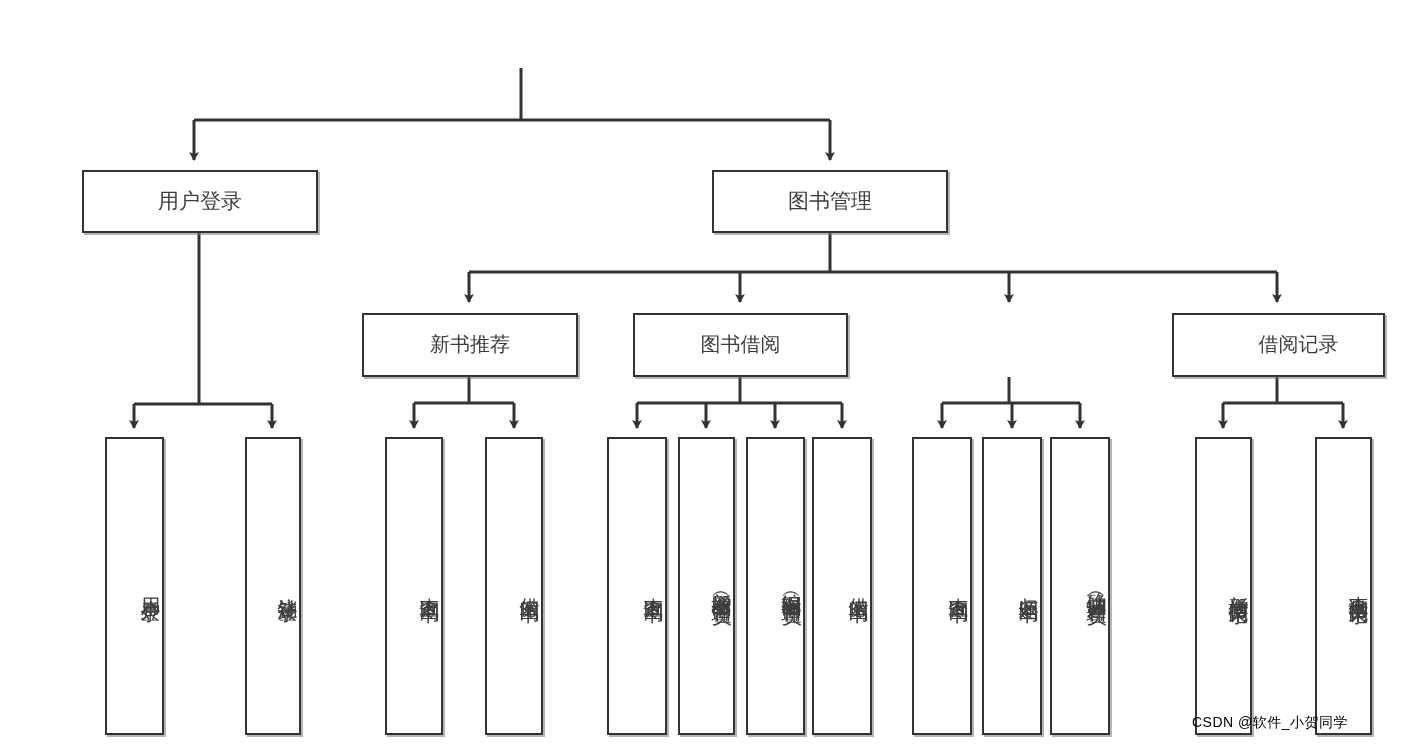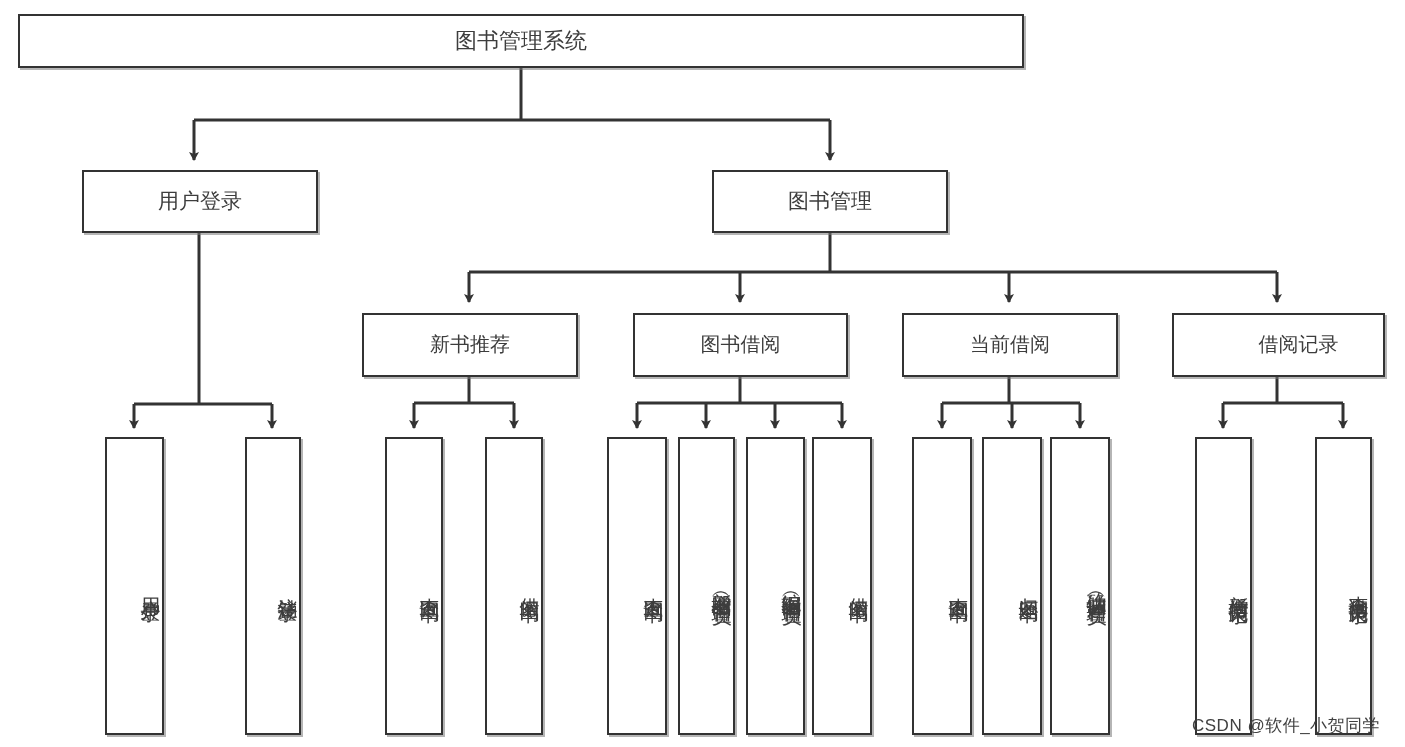--- a/index.html
+++ b/index.html
@@ -56,22 +56,22 @@
     align-items: flex-start;
     justify-content: center;
   }
   .node.leaf .vtext {
     writing-mode: vertical-rl;
     text-orientation: upright;
     white-space: nowrap;
   }
   .watermark {
     position: absolute;
-    font-size: 17px;
-    color: #404040;
+    font-size: 14px;
+    color: #000000;
     white-space: nowrap;
     letter-spacing: 0.5px;
   }
 </style>
 </head>
 <body>
 
 <div id="canvas">
 
   <svg id="wires" viewBox="0 0 1405 747" xmlns="http://www.w3.org/2000/svg">
@@ -120,39 +120,33 @@
       <path d="M1012,403 L1012,428" marker-end="url(#arrow)"></path>
       <path d="M1080,403 L1080,428" marker-end="url(#arrow)"></path>
 
       <path d="M1277,377 L1277,403"></path>
       <path d="M1223,403 L1343,403"></path>
       <path d="M1223,403 L1223,428" marker-end="url(#arrow)"></path>
       <path d="M1343,403 L1343,428" marker-end="url(#arrow)"></path>
     </g>
   </svg>
 
-  <div class="node root" style="left:18px; top:14px; width:1006px; height:54px;">
-    <span>图书管理系统</span>
-  </div>
 
   <div class="node lvl2" style="left:82px; top:170px; width:236px; height:63px;">
     <span>用户登录</span>
   </div>
   <div class="node lvl3" style="left:362px; top:313px; width:216px; height:64px;">
     <span>新书推荐</span>
   </div>
 
   <div class="node lvl2" style="left:712px; top:170px; width:236px; height:63px;">
     <span>图书管理</span>
   </div>
   <div class="node lvl3" style="left:633px; top:313px; width:215px; height:64px;text-align:center;">
     <span>图书借阅</span>
-  </div>
-  <div class="node lvl3" style="left:902px; top:313px; width:216px; height:64px;">
-    <span>当前借阅</span>
   </div>
   <div class="node lvl3" style="left:1172px; top:313px; width:213px; height:64px;padding-left:40px;">
     <span>借阅记录</span>
   </div>
 
   <div class="node leaf" style="left:105px; top:437px; width:59px; height:298px;">
     <span class="vtext">用户登录</span>
   </div>
   <div class="node leaf" style="left:245px; top:437px; width:56px; height:298px;">
     <span class="vtext">注销登录</span>

